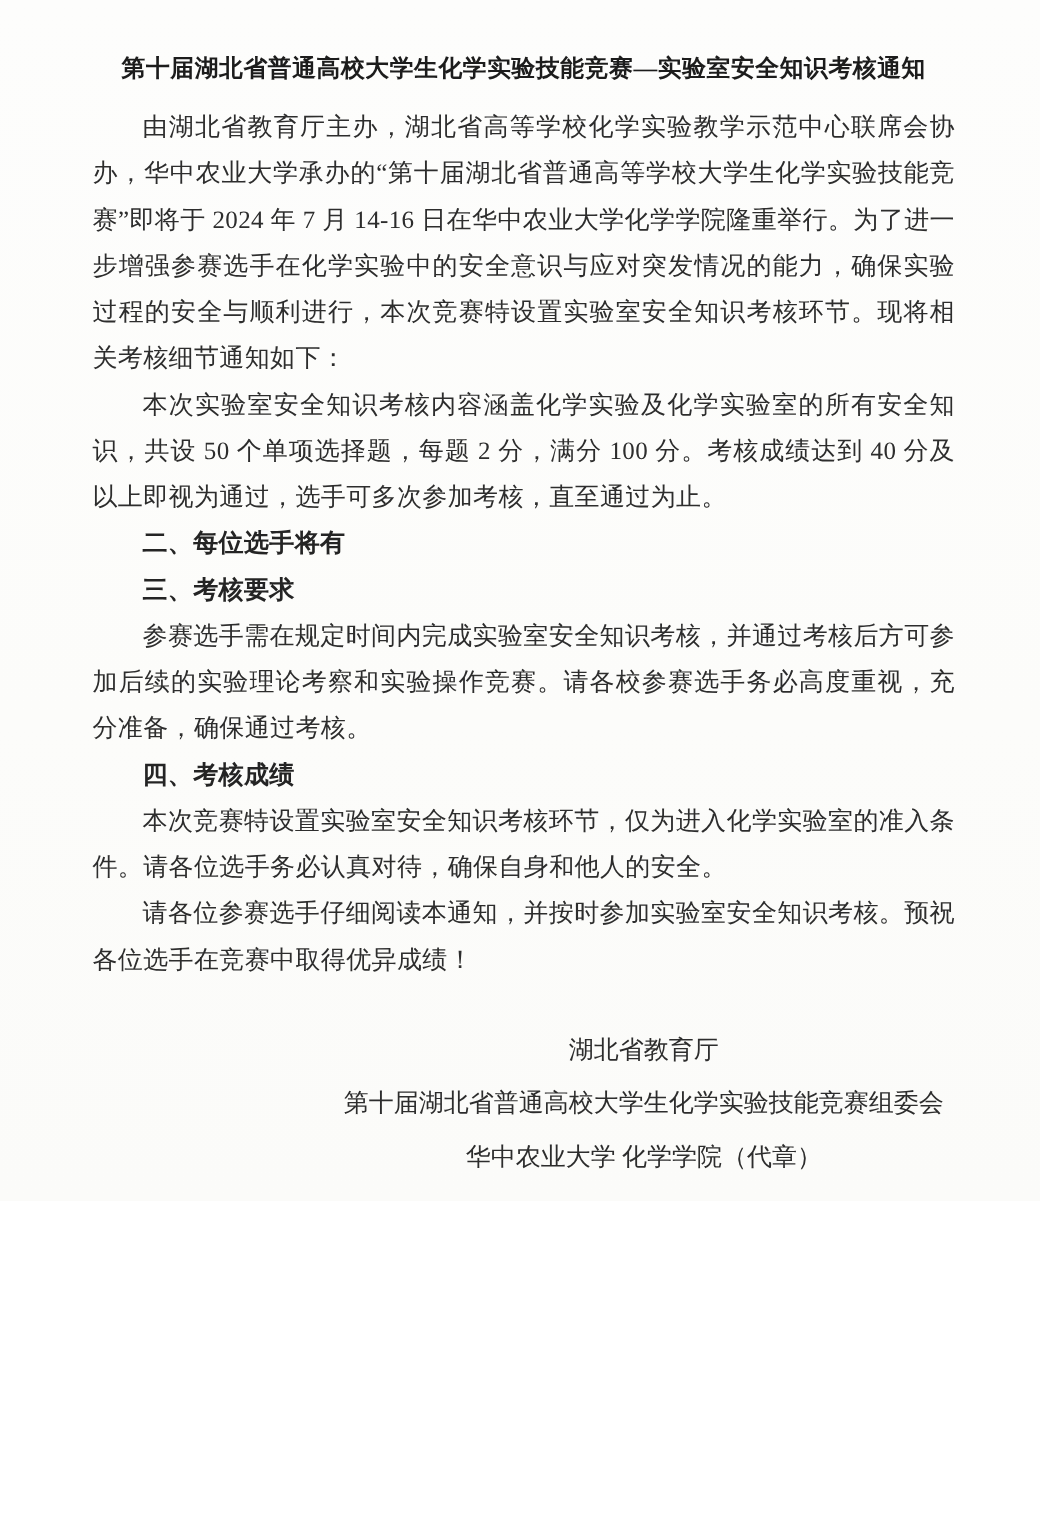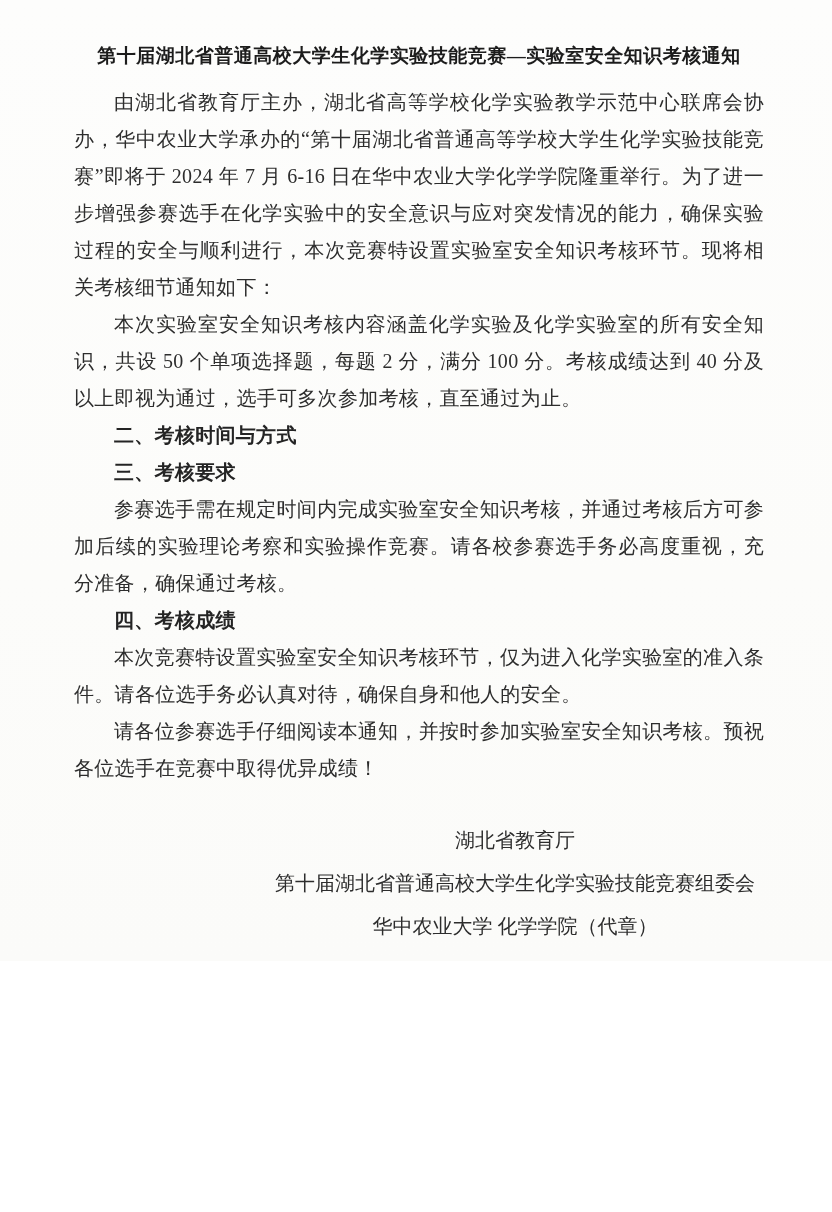--- a/index.html
+++ b/index.html
@@ -71,23 +71,23 @@
 </style>
 </head>
 <body>
 
 <div class="page">
 
   <div class="content">
     <h1 class="doc-title">第十届湖北省普通高校大学生化学实验技能竞赛—实验室安全知识考核通知</h1>
 
     <div>
-        <p class="para">由湖北省教育厅主办，湖北省高等学校化学实验教学示范中心联席会协办，华中农业大学承办的“第十届湖北省普通高等学校大学生化学实验技能竞赛”即将于 2024 年 7 月 6-16 日在华中农业大学化学学院隆重举行。为了进一步增强参赛选手在化学实验中的安全意识与应对突发情况的能力，确保实验过程的安全与顺利进行，本次竞赛特设置实验室安全知识考核环节。现将相关考核细节通知如下：</p>
+        <p class="para">由湖北省教育厅主办，湖北省高等学校化学实验教学示范中心联席会协办，华中农业大学承办的“第十届湖北省普通高等学校大学生化学实验技能竞赛”即将于 2024 年 7 月 14-16 日在华中农业大学化学学院隆重举行。为了进一步增强参赛选手在化学实验中的安全意识与应对突发情况的能力，确保实验过程的安全与顺利进行，本次竞赛特设置实验室安全知识考核环节。现将相关考核细节通知如下：</p>
         <p class="para">本次实验室安全知识考核内容涵盖化学实验及化学实验室的所有安全知识，共设 50 个单项选择题，每题 2 分，满分 100 分。考核成绩达到 40 分及以上即视为通过，选手可多次参加考核，直至通过为止。</p>
-        <p class="para heading">二、考核时间与方式</p>
+        <p class="para heading">二、每位选手将有</p>
         <p class="para heading">三、考核要求</p>
         <p class="para">参赛选手需在规定时间内完成实验室安全知识考核，并通过考核后方可参加后续的实验理论考察和实验操作竞赛。请各校参赛选手务必高度重视，充分准备，确保通过考核。</p>
         <p class="para heading">四、考核成绩</p>
         <p class="para">本次竞赛特设置实验室安全知识考核环节，仅为进入化学实验室的准入条件。请各位选手务必认真对待，确保自身和他人的安全。</p>
         <p class="para">请各位参赛选手仔细阅读本通知，并按时参加实验室安全知识考核。预祝各位选手在竞赛中取得优异成绩！</p>
       </div>
 
     <div class="signature-block">
         <div class="sig-line">湖北省教育厅</div>
         <div class="sig-line">第十届湖北省普通高校大学生化学实验技能竞赛组委会</div>

